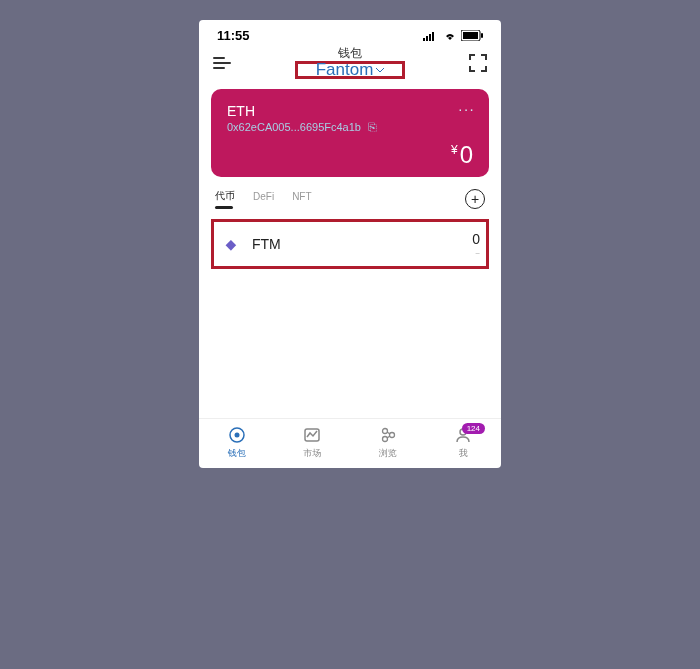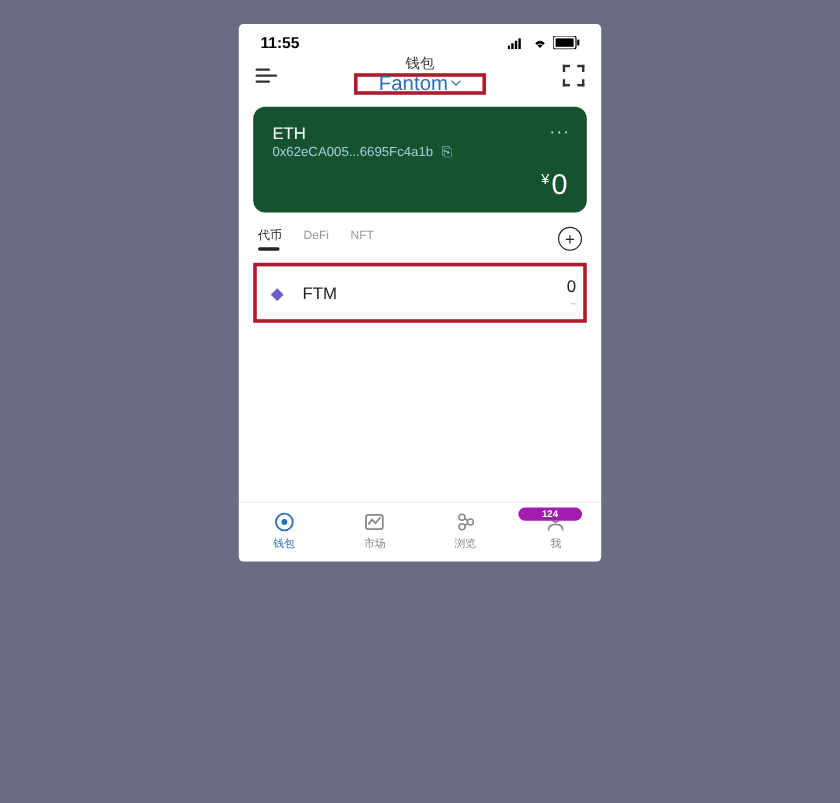--- a/index.html
+++ b/index.html
@@ -19,21 +19,21 @@
     .header-center { text-align: center; flex: 1; }
     .header-title { font-size: 12px; color: #333; margin-bottom: 1px; }
     .network-select { display: inline-flex; align-items: center; gap: 3px; font-size: 17px; color: #2a6fb8; border: 3px solid #b01c2e; padding: 0 18px; height: 18px; position: relative; top:-2px;}
     .scan-icon { width: 18px; height: 18px; position: relative; }
     .scan-icon span { position:absolute; width:6px; height:6px; border:2px solid #333;}
     .scan-icon span:nth-child(1){top:0;left:0;border-right:none;border-bottom:none;}
     .scan-icon span:nth-child(2){top:0;right:0;border-left:none;border-bottom:none;}
     .scan-icon span:nth-child(3){bottom:0;left:0;border-right:none;border-top:none;}
     .scan-icon span:nth-child(4){bottom:0;right:0;border-left:none;border-top:none;}
 
-    .balance-card { margin: 6px 12px 8px; background: #14532d; border-radius: 10px; padding: 14px 16px 10px; color: #fff; position: relative; min-height: 88px; }
+    .balance-card { margin: 6px 12px 8px; background: #be185d; border-radius: 10px; padding: 14px 16px 10px; color: #fff; position: relative; min-height: 88px; }
     .balance-card .sym { font-size: 14px; font-weight: 500; }
     .balance-card .addr { font-size: 11px; color: #a7cfe4; margin-top: 2px; }
     .balance-card .more { position: absolute; top: 12px; right: 14px; font-size: 14px; color:#d0e6f2; letter-spacing:1px;}
     .balance-card .amt { position: absolute; bottom: 8px; right: 16px; font-size: 24px; font-weight: 300; }
     .balance-card .amt .cur { font-size: 12px; vertical-align: super; margin-right: 2px;}
 
     .tabs-row { display: flex; align-items: center; padding: 4px 16px 0; position: relative; }
     .tab { font-size: 10px; color: #999; margin-right: 18px; padding-bottom: 6px; position: relative; }
     .tab.active { color: #222; font-weight: 500; }
     .tab.active::after { content:""; position:absolute; bottom:0; left:0; width:18px; height:3px; background:#222; border-radius:2px;}
@@ -45,21 +45,21 @@
     .token-name { font-size: 14px; color:#222; flex:1; }
     .token-bal { text-align: right; }
     .token-bal .v { font-size: 14px; color:#222; }
     .token-bal .s { font-size: 8px; color:#aaa; display:block; margin-top:1px;}
 
     .bottom-nav { margin-top: auto; display: flex; border-top: 1px solid #eee; padding: 6px 0 8px; }
     .nav-item { flex:1; display:flex; flex-direction:column; align-items:center; gap:2px; position:relative;}
     .nav-item .ico { width:20px; height:20px; display:flex; align-items:center; justify-content:center; }
     .nav-item .lbl { font-size: 9px; color:#888; }
     .nav-item.active .lbl { color:#2a6fb8; }
-    .badge { position:absolute; top:-2px; right:16px; background:#a21caf; color:#fff; font-size:8px; padding:1px 20px; border-radius:8px; font-weight:700;}
+    .badge { position:absolute; top:-2px; right:16px; background:#a21caf; color:#fff; font-size:8px; padding:1px 5px; border-radius:8px; font-weight:400;}
 
     svg { display:block; }
   </style>
 </head>
 <body>
 
 <div class="phone">
 
   <div class="status-bar">
     <span>11:55</span>

